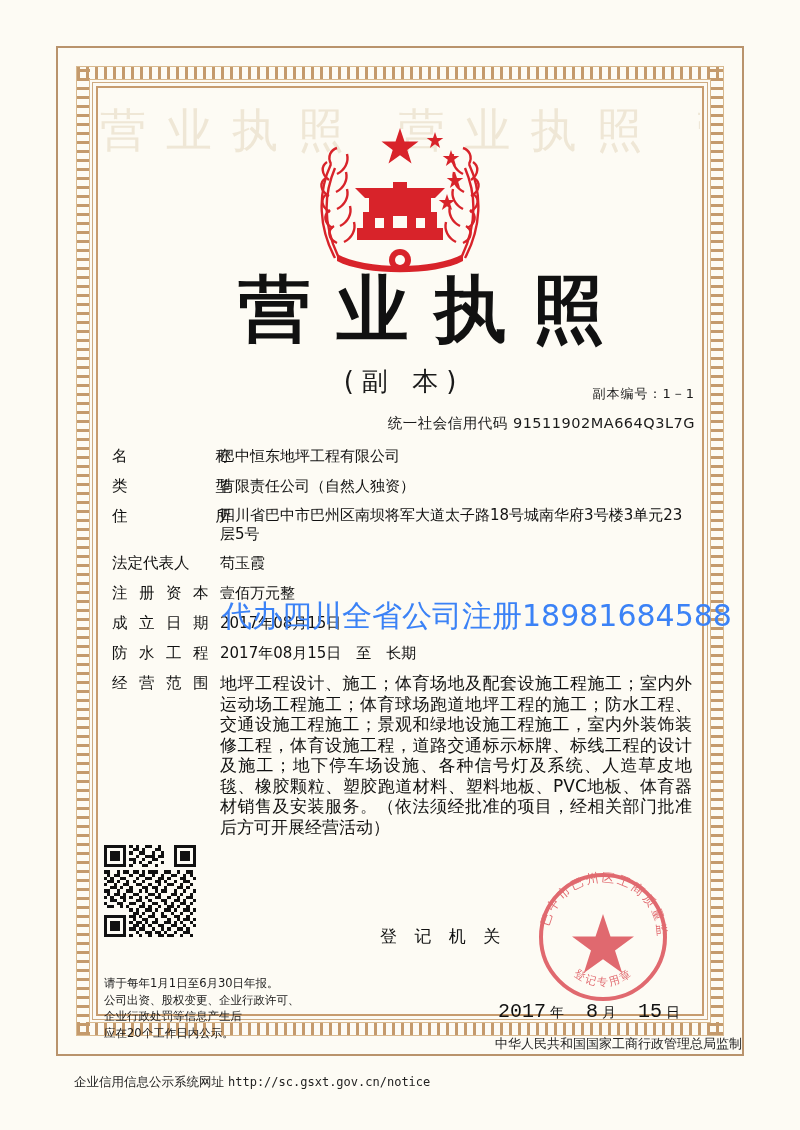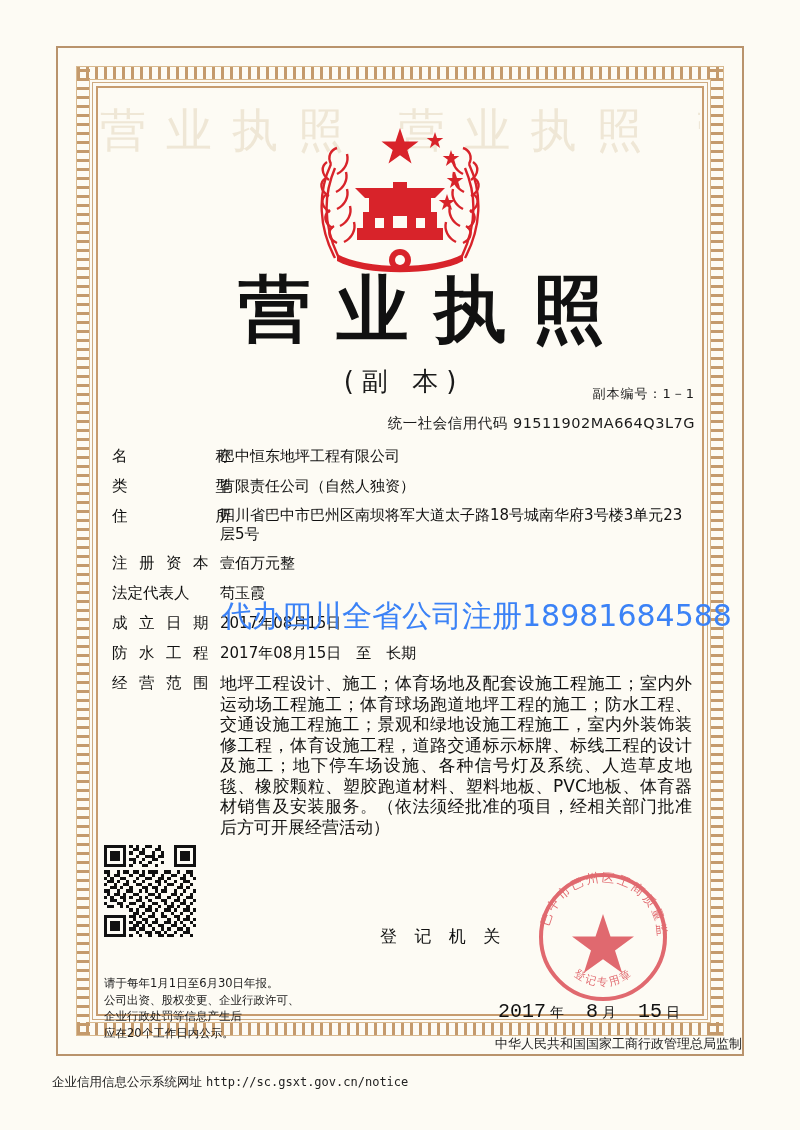--- a/index.html
+++ b/index.html
@@ -248,21 +248,21 @@
     left: 528px;
     top: 862px;
     width: 150px;
     height: 150px;
     opacity: 0.72;
   }
 
   
   .footer-left {
     position: absolute;
-    left: 52px;
+    left: 74px;
     top: 1074px;
     font-family: "DejaVu Sans", sans-serif;
     font-size: 12.5px;
     color: #222;
   }
   .footer-left .url {
     font-family: "DejaVu Sans Mono", monospace;
     font-size: 12px;
     margin-left: 4px;
   }
@@ -364,26 +364,26 @@
     </div>
     <div class="row">
       <div class="label sp4">类　　型</div>
       <div class="value">有限责任公司（自然人独资）</div>
     </div>
     <div class="row">
       <div class="label sp4">住　　所</div>
       <div class="value tight">四川省巴中市巴州区南坝将军大道太子路18号城南华府3号楼3单元23层5号</div>
     </div>
     <div class="row">
+      <div class="label">法定代表人</div>
+      <div class="value">苟玉霞</div>
+    </div>
+    <div class="row">
       <div class="label sp3">注册资本</div>
       <div class="value">壹佰万元整</div>
-    </div>
-    <div class="row">
-      <div class="label">法定代表人</div>
-      <div class="value">苟玉霞</div>
     </div>
     <div class="row">
       <div class="label sp3">成立日期</div>
       <div class="value">2017年08月15日</div>
     </div>
     <div class="row">
       <div class="label sp3">防水工程</div>
       <div class="value">2017年08月15日　至　长期</div>
     </div>
     <div class="row scope">

